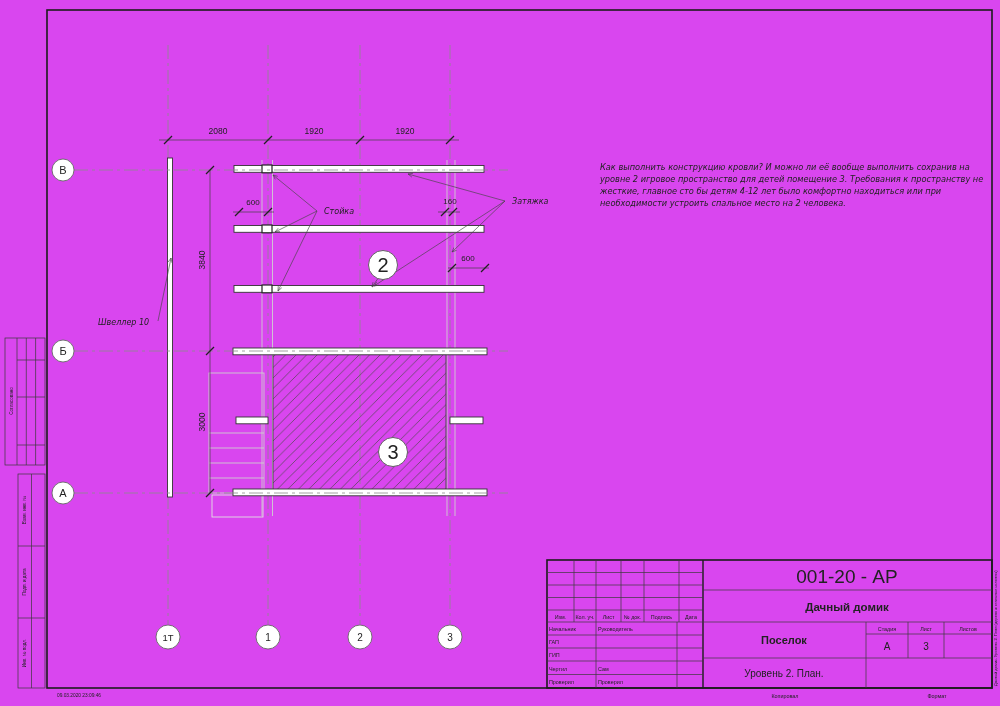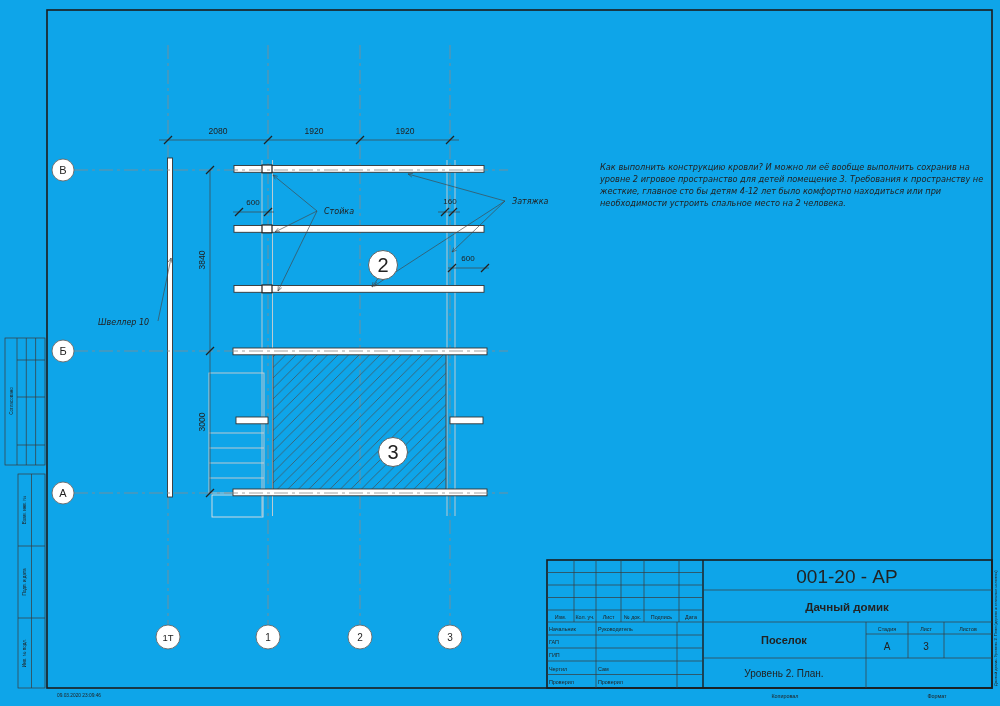--- a/index.html
+++ b/index.html
@@ -1,16 +1,16 @@
 <!DOCTYPE html>
 <html><head>
 <meta charset="utf-8">
 <style>
   html,body{margin:0;padding:0;background:#fff;}
-  #page{position:relative;width:1000px;height:706px;background:#0ea5e9;outline:1px solid #d8d8d8;overflow:hidden;
+  #page{position:relative;width:1000px;height:706px;background:#d946ef;outline:1px solid #d8d8d8;overflow:hidden;
         font-family:"Liberation Sans", sans-serif;}
   svg text{font-family:"Liberation Sans", sans-serif;fill:#222;}
   .cad{font-family:"DejaVu Sans", sans-serif;font-style:italic;}
   .thick{stroke:#1c1c1c;stroke-width:1.6;fill:none;}
   .lite{stroke:#cfcfcf;stroke-width:0.9;fill:none;}
   .axis{stroke:#8a8a8a;stroke-width:0.8;fill:none;stroke-dasharray:14 4 3 4;}
   .beam{stroke:#333;stroke-width:0.9;fill:#fff;}
   .post{stroke:#222;stroke-width:1.2;fill:#fff;}
   .dim{stroke:#444;stroke-width:0.7;fill:none;}
   .tick{stroke:#222;stroke-width:1.2;}

